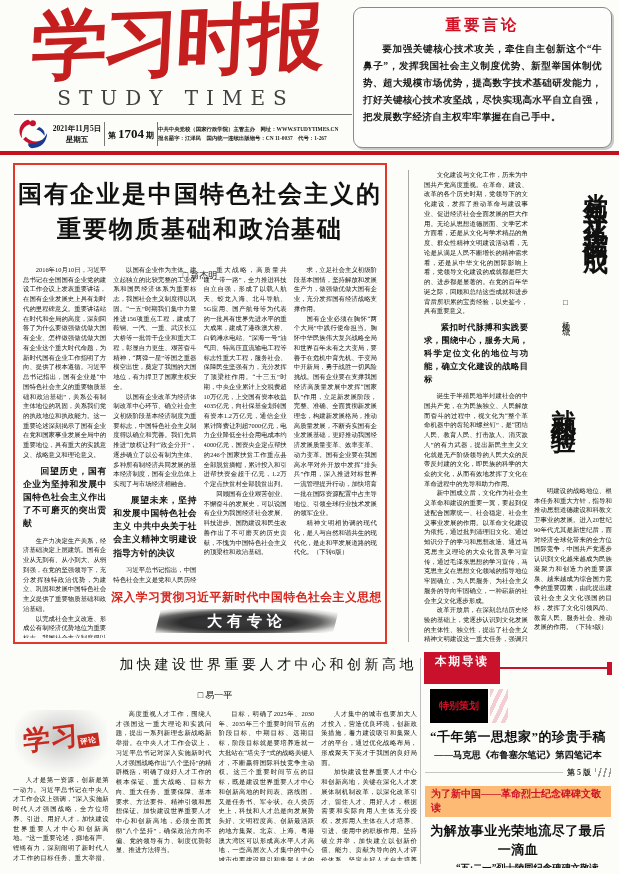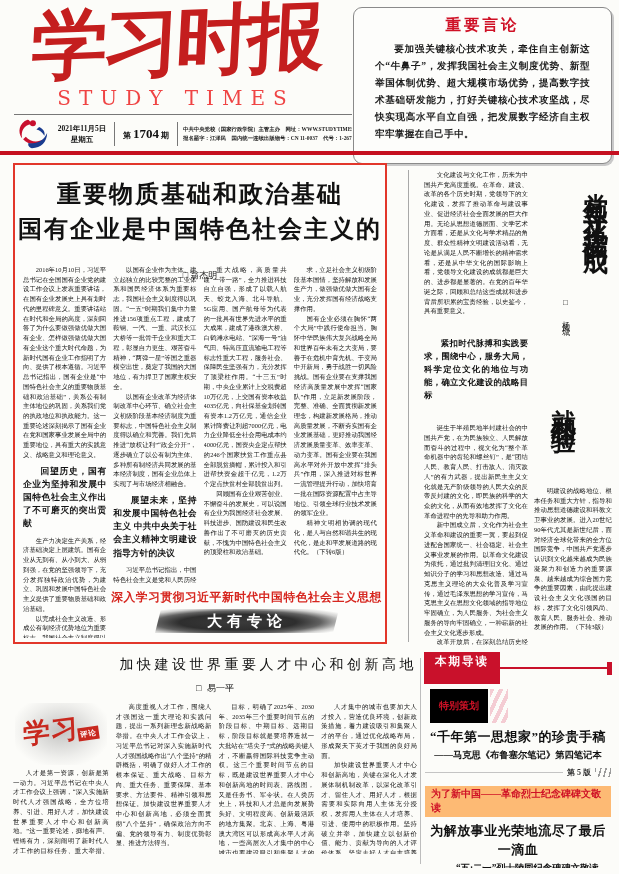--- a/index.html
+++ b/index.html
@@ -4,34 +4,34 @@
 <style>
   html,body{margin:0;padding:0;background:#e8e8e4;}
   .page{position:relative;width:619px;height:874px;background:#fcfcf9;overflow:hidden;
         font-family:"Liberation Serif","DejaVu Serif",serif;color:#111;}
 
   
   .mast-title{position:absolute;left:0;top:2px;width:352px;text-align:center;
     font-size:76px;font-weight:900;color:#c41e1e;line-height:1.05;
     transform:skewX(-5deg) rotate(-2deg);letter-spacing:-4px;white-space:nowrap;}
   .mast-sub{position:absolute;left:0;top:86px;width:352px;text-align:center;
-    font-size:20px;color:#ef4444;letter-spacing:8px;font-family:"DejaVu Serif","Liberation Serif",serif;}
+    font-size:20px;color:#404040;letter-spacing:8px;font-family:"DejaVu Serif","Liberation Serif",serif;}
   .info-strip{position:absolute;left:14px;top:114px;width:338px;height:37px;
-    border-top:1px solid #777;display:flex;align-items:center;gap:5px;padding-top:2px;box-sizing:border-box;}
+    border-top:1px solid #777;display:flex;align-items:center;padding-top:2px;box-sizing:border-box;}
   .emblem{flex:0 0 36px;height:32px;}
   .date-blk{flex:0 0 54px;text-align:center;font-weight:700;font-size:7.5px;line-height:1.5;}
   .vsep{flex:0 0 1px;height:24px;background:#777;}
   .issue-blk{flex:0 0 52px;text-align:center;font-weight:700;font-size:8px;white-space:nowrap;}
   .issue-no{font-size:13px;font-weight:900;padding:0 2px;}
   .pub-blk{flex:1 1 auto;font-size:5.4px;font-weight:700;line-height:1.7;overflow:hidden;white-space:nowrap;color:#222;}
 
   
-  .quote-box{position:absolute;left:353px;top:7px;width:259px;height:157px;box-sizing:border-box;
+  .quote-box{position:absolute;left:353px;top:7px;width:259px;height:141px;box-sizing:border-box;
     border:1px solid #8a8a8a;border-radius:9px;box-shadow:2px 2px 0 #c9c9c9;background:#fdfdfb;
-    padding:7px 21px 5px;}
+    padding:7px 9px 5px;}
   .quote-title{text-align:center;color:#cf1126;font-weight:900;font-size:15.5px;letter-spacing:3px;margin-bottom:4px;}
   .quote-body{font-size:9.6px;font-weight:600;line-height:1.78;text-align:justify;text-indent:2em;letter-spacing:.3px;color:#1c1c1c;}
 
   .red-rule{position:absolute;left:0;top:151px;width:619px;height:4px;background:#c5101f;}
 
   
   .main-box{position:absolute;left:13px;top:163px;width:374px;height:481px;box-sizing:border-box;
     border:2px solid #e2372b;background:#fdfdfb;}
   .main-h1{margin-top:12px;text-align:center;font-size:24px;font-weight:900;letter-spacing:2px;line-height:1.45;}
   .main-author{text-align:center;font-size:9px;margin-top:22px;color:#222;}
@@ -45,21 +45,21 @@
   .ink{margin-top:3px;width:178px;height:24px;display:flex;align-items:center;justify-content:center;
     background:radial-gradient(ellipse at 45% 55%, #3b3b3b 0%, #2e2e2e 42%, rgba(70,70,70,.85) 60%, rgba(130,130,130,.35) 76%, rgba(0,0,0,0) 88%);
     transform:skewX(-14deg);}
   .ink span{color:#fff;font-weight:900;font-size:15px;letter-spacing:5px;transform:skewX(14deg);}
 
   
   .vdiv1{position:absolute;left:408px;top:170px;width:1px;height:472px;background:#a8a8a8;}
   .vdiv2{position:absolute;left:420px;top:658px;width:1px;height:206px;background:#bdbdbd;}
   .right-art{position:absolute;left:424px;top:170px;width:188px;height:476px;display:flex;gap:6px;overflow:hidden;}
   .r-col1{flex:0 0 104px;overflow:hidden;font-size:6.4px;line-height:1.52;text-align:justify;}
-  .r-sh{font-weight:900;font-size:8.4px;line-height:1.55;margin:21px 0;text-indent:2em;}
+  .r-sh{font-weight:900;font-size:8.4px;line-height:1.55;margin:5px 0;text-indent:2em;}
   .r-right{flex:1 1 auto;display:flex;flex-direction:column;}
   .vh-area{position:relative;height:312px;}
   .vh-p1,.vh-p2{writing-mode:vertical-rl;font-size:25px;font-weight:900;letter-spacing:7px;line-height:1.2;}
   .vh-p1{position:absolute;right:2px;top:2px;}
   .vh-author{position:absolute;right:42px;top:128px;writing-mode:vertical-rl;font-size:8px;letter-spacing:3px;}
   .vh-p2{position:absolute;right:34px;top:218px;}
   .r-col2{flex:1 1 auto;overflow:hidden;font-size:6.4px;line-height:1.52;text-align:justify;margin-top:4px;}
 
   
   .guide{position:absolute;left:424px;top:652px;width:188px;height:216px;overflow:hidden;}
@@ -76,21 +76,21 @@
   .e-head{font-weight:900;font-size:13px;text-align:center;letter-spacing:.5px;line-height:1.45;margin:5px 0 2px;}
   .e-sub{font-weight:700;font-size:9.3px;text-align:center;}
   .e-foot{display:flex;align-items:center;margin-top:5px;}
   .e-line{flex:1;height:1px;background:#c4c4c4;}
   .e-page{font-size:8px;font-weight:700;padding:0 4px;color:#333;}
   .e-slash{width:16px;height:9px;background:repeating-linear-gradient(105deg,#9a9a9a 0 1.5px,rgba(0,0,0,0) 1.5px 5px);}
 
   
   .bottom-art{position:absolute;left:13px;top:650px;width:404px;height:218px;overflow:hidden;}
   .b-head{text-align:right;font-size:14px;font-weight:400;letter-spacing:3.5px;margin-top:6px;}
-  .b-author{text-align:center;font-size:9px;margin-top:8px;font-family:Liberation Mono, monospace;}
+  .b-author{text-align:center;font-size:9px;margin-top:15px;}
   .b-cols{display:flex;gap:7px;margin-top:7px;height:152px;overflow:hidden;}
   .b-col{flex:1 1 0;overflow:hidden;font-size:6.4px;line-height:1.52;text-align:justify;}
   .pl-logo{position:relative;height:62px;margin:1px 2px 3px;
     background:radial-gradient(ellipse at 50% 45%, rgba(140,140,140,.5), rgba(190,190,190,.22) 55%, rgba(0,0,0,0) 78%);}
   .pl-main{position:absolute;left:8px;top:8px;color:#c8281e;font-size:27px;font-weight:900;
     transform:rotate(-7deg) skewX(-5deg);letter-spacing:1px;}
   .pl-badge{position:absolute;right:8px;top:24px;background:#c8281e;color:#fff;font-size:7.5px;
     padding:1px 2px;transform:rotate(-8deg);letter-spacing:1px;font-weight:700;}
 </style>
 </head>
@@ -126,22 +126,22 @@
 
   <div class="quote-box">
     <div class="quote-title">重要言论</div>
     <div class="quote-body">要加强关键核心技术攻关，牵住自主创新这个“牛鼻子”，发挥我国社会主义制度优势、新型举国体制优势、超大规模市场优势，提高数字技术基础研发能力，打好关键核心技术攻坚战，尽快实现高水平自立自强，把发展数字经济自主权牢牢掌握在自己手中。</div>
   </div>
 
   <div class="red-rule"></div>
 
   <div class="main-box">
     <div class="main-h1">
+      <div>国有企业是中国特色社会主义的</div>
       <div>重要物质基础和政治基础</div>
-      <div>国有企业是中国特色社会主义的</div>
     </div>
     <div class="main-author">□ 翁杰明</div>
     <div class="main-cols">
       <div class="col">
         <p class="t">2016年10月10日，习近平总书记在全国国有企业党的建设工作会议上发表重要讲话，在国有企业发展史上具有划时代的里程碑意义。重要讲话站在时代和全局的高度，深刻回答了为什么要做强做优做大国有企业、怎样做强做优做大国有企业这个重大时代命题，为新时代国有企业工作指明了方向、提供了根本遵循。习近平总书记指出，国有企业是“中国特色社会主义的重要物质基础和政治基础”，关系公有制主体地位的巩固，关系我们党的执政地位和执政能力。这一重要论述深刻揭示了国有企业在党和国家事业发展全局中的重要地位，具有重大的实践意义、战略意义和理论意义。</p>
         <p class="sh">回望历史，国有企业为坚持和发展中国特色社会主义作出了不可磨灭的突出贡献</p>
         <p class="t">生产力决定生产关系，经济基础决定上层建筑。国有企业从无到有、从小到大、从弱到强，在党的坚强领导下，充分发挥独特政治优势，为建立、巩固和发展中国特色社会主义提供了重要物质基础和政治基础。</p>
         <p class="t">以完成社会主义改造、形成公有制经济优势地位为重要标志，我国社会主义制度得以确立。新中国成立后，我们通过没收官僚资本、改造民族资本主义工商业等方式，建立了以国营经济为主体的社会主义经济制度，我国由此进入了社会主义建设时期。</p>
       </div>
       <div class="col">

